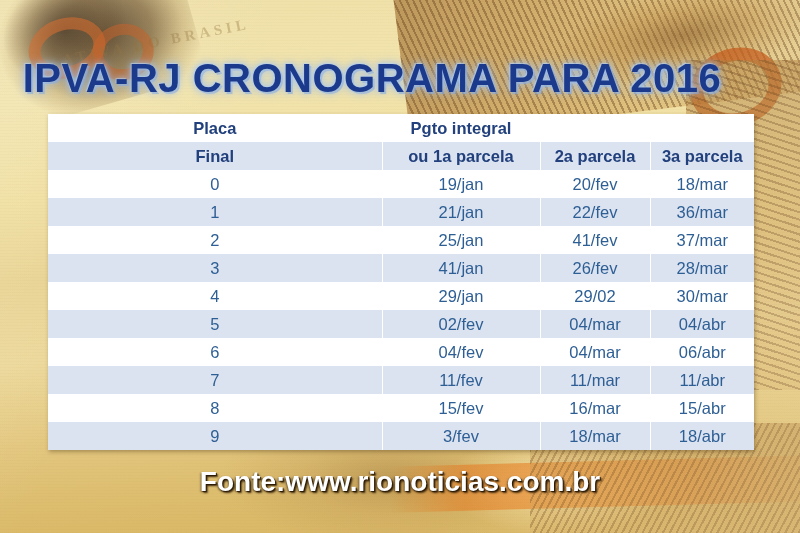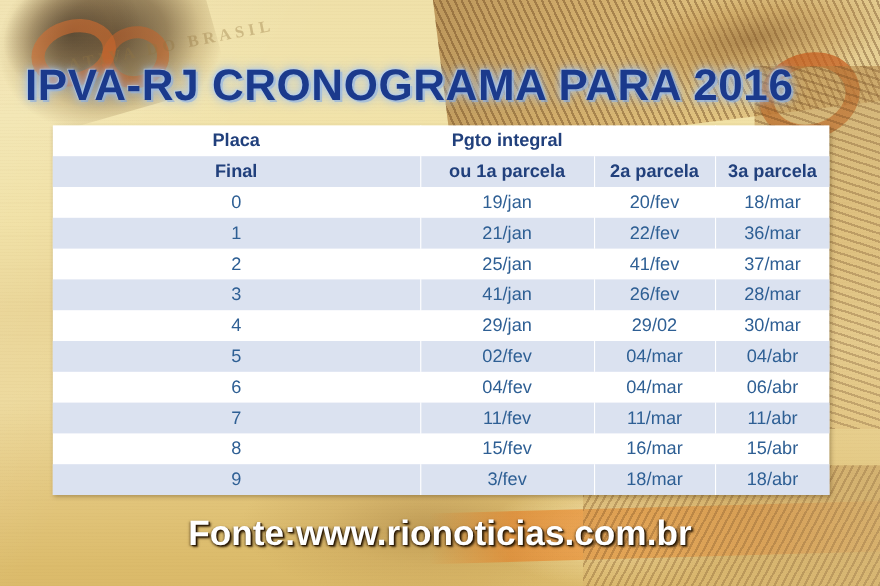--- a/index.html
+++ b/index.html
@@ -240,21 +240,21 @@
   
   table tr td.sep { border-left:1px solid #dfe5f1; }
   tr.alt td.sep { border-left-color:#ffffff; }
 
   
   #footer {
     position:absolute;
     left:0; top:466px;
     width:800px;
     text-align:center;
-    font-size:32px;
+    font-size:28px;
     font-weight:bold;
     color:#ffffff;
     white-space:nowrap;
     text-shadow:
        2px 2px 2px rgba(40,24,4,.85),
        1px 1px 0 rgba(60,36,8,.9),
       -1px  1px 2px rgba(50,30,6,.55);
   }
 </style>
 </head>

